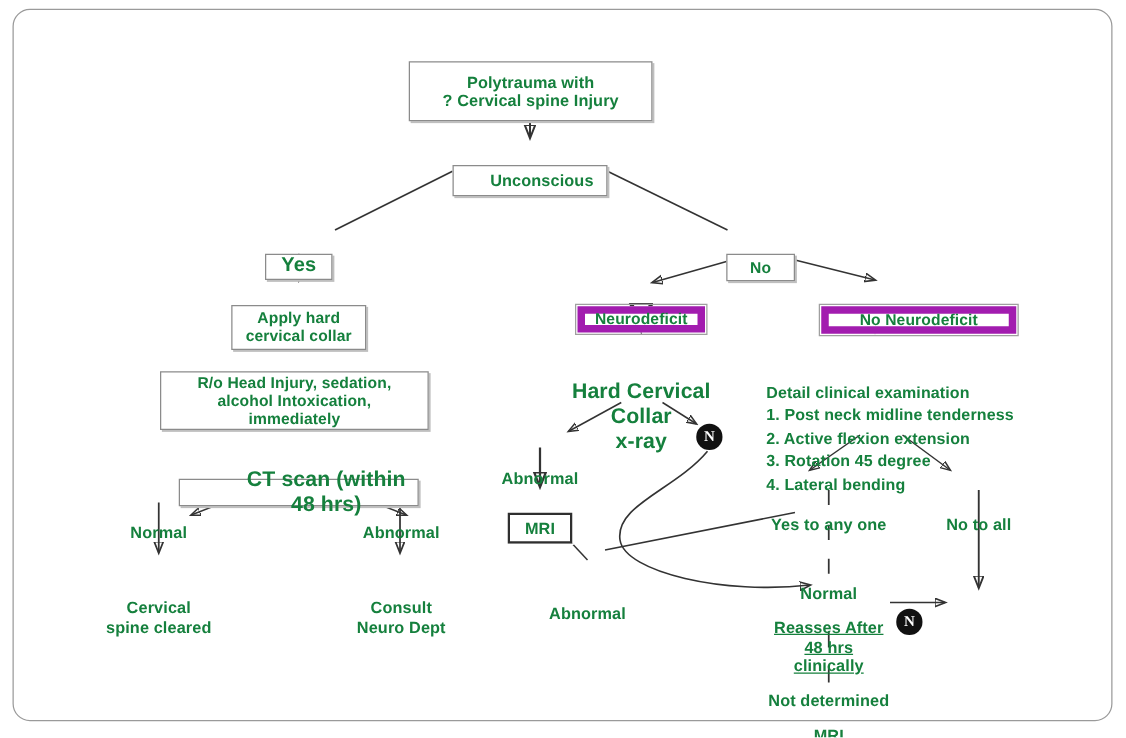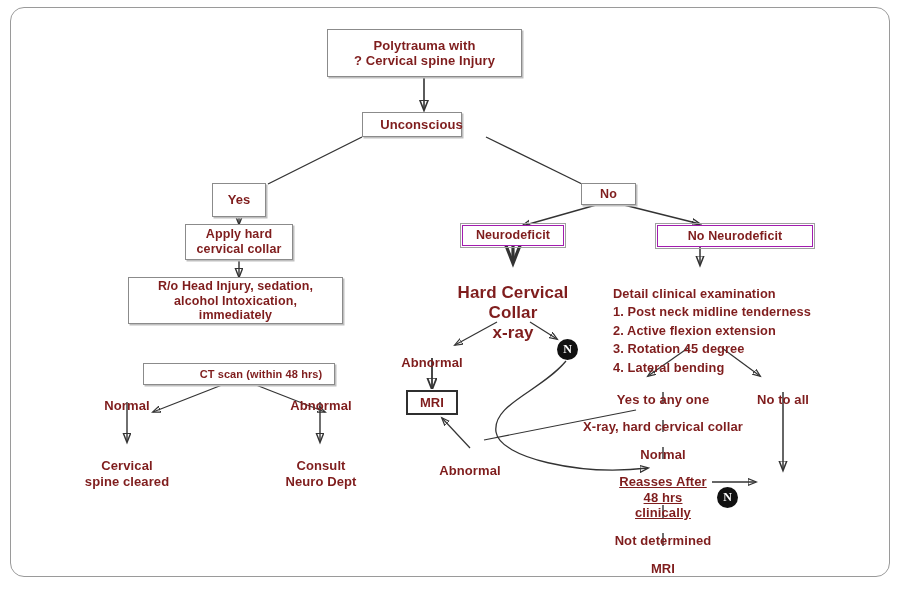--- a/index.html
+++ b/index.html
@@ -15,44 +15,45 @@
     position:absolute;
     left:10px;top:7px;
     width:880px;height:570px;
     border:1px solid #9a9a9a;
     border-radius:14px;
     box-sizing:border-box;
     background:#fff;
   }
   .node{
     position:absolute;
-    color:#7f1d1d;
+    color:#15803d;
     font-weight:bold;
     text-align:center;
     line-height:1.18;
     letter-spacing:.1px;
     white-space:pre-line;
     box-sizing:border-box;
+    margin-top:20px;
   }
   
   .box{
     border:1px solid #8b8b8b;
     background:#ffffff;
     box-shadow:1.5px 1.5px 0 0 #bfbfbf;
     display:flex;
     align-items:center;
     justify-content:center;
   }
   .box.thick{
     border:2px solid #2f2f2f;
     box-shadow:none;
     outline:1px solid #ffffff;
   }
   .box.double{
-    border:1px solid #a21caf;
+    border:6px solid #a21caf;
     box-shadow:none;
     outline:1px solid #9f9f9f;
     outline-offset:1.5px;
   }
   
   .plain{background:transparent;border:none;}
   .list{text-align:left;white-space:pre-line;}
   .ncircle{
     position:absolute;
     width:21px;height:21px;
@@ -132,44 +133,44 @@
     <line x1="712" y1="482" x2="756" y2="482" stroke-width="1.3" marker-end="url(#ah)"></line>
 
     <line x1="783" y1="392" x2="783" y2="470" stroke-width="1.5" marker-end="url(#ah)"></line>
   </svg>
 
   <div class="node box" style="left:327px;top:29px;width:195px;height:48px;font-size:13px;">
     <span>Polytrauma with
 ? Cervical spine Injury</span>
   </div>
 
-  <div class="node box" style="left:362px;top:112px;width:100px;height:25px;font-size:13px;padding-left:19px;">
+  <div class="node box" style="left:362px;top:112px;width:124px;height:25px;font-size:13px;padding-left:19px;">
     <span>Unconscious</span>
   </div>
 
-  <div class="node box" style="left:212px;top:183px;width:54px;height:34px;font-size:13px;">
+  <div class="node box" style="left:212px;top:183px;width:54px;height:21px;font-size:16px;">
     <span>Yes</span>
   </div>
 
   <div class="node box" style="left:581px;top:183px;width:55px;height:22px;font-size:12.5px;">
     <span>No</span>
   </div>
 
   <div class="node box" style="left:185px;top:224px;width:108px;height:36px;font-size:12.5px;">
     <span>Apply hard
 cervical collar</span>
   </div>
 
   <div class="node box" style="left:128px;top:277px;width:215px;height:47px;font-size:12.5px;align-items:flex-end;">
     <span>R/o Head Injury, sedation,
 alcohol Intoxication,
 immediately</span>
   </div>
 
-  <div class="node box" style="left:143px;top:363px;width:192px;height:22px;font-size:11px;padding-left:44px;">
+  <div class="node box" style="left:143px;top:363px;width:192px;height:22px;font-size:17px;padding-left:44px;">
     <span>CT scan (within 48 hrs)</span>
   </div>
 
   <div class="node box double" style="left:462px;top:225px;width:102px;height:21px;font-size:12.5px;">
     <span>Neurodeficit</span>
   </div>
 
   <div class="node box thick" style="left:406px;top:390px;width:52px;height:25px;font-size:13px;">
     <span>MRI</span>
   </div>
@@ -219,23 +220,20 @@
   </div>
 
   <div class="node plain" style="left:596px;top:377px;width:134px;font-size:13px;">
     <span>Yes to any one</span>
   </div>
 
   <div class="node plain" style="left:735px;top:377px;width:96px;font-size:13px;">
     <span>No to all</span>
   </div>
 
-  <div class="node plain" style="left:545px;top:404px;width:236px;font-size:13px;">
-    <span>X-ray, hard cervical collar</span>
-  </div>
 
   <div class="node plain" style="left:613px;top:432px;width:100px;font-size:13px;">
     <span>Normal</span>
   </div>
 
   <div class="node plain" style="left:598px;top:459px;width:130px;font-size:13px;text-decoration:underline;">
     <span>Reasses After
 48 hrs
 clinically</span>
   </div>

